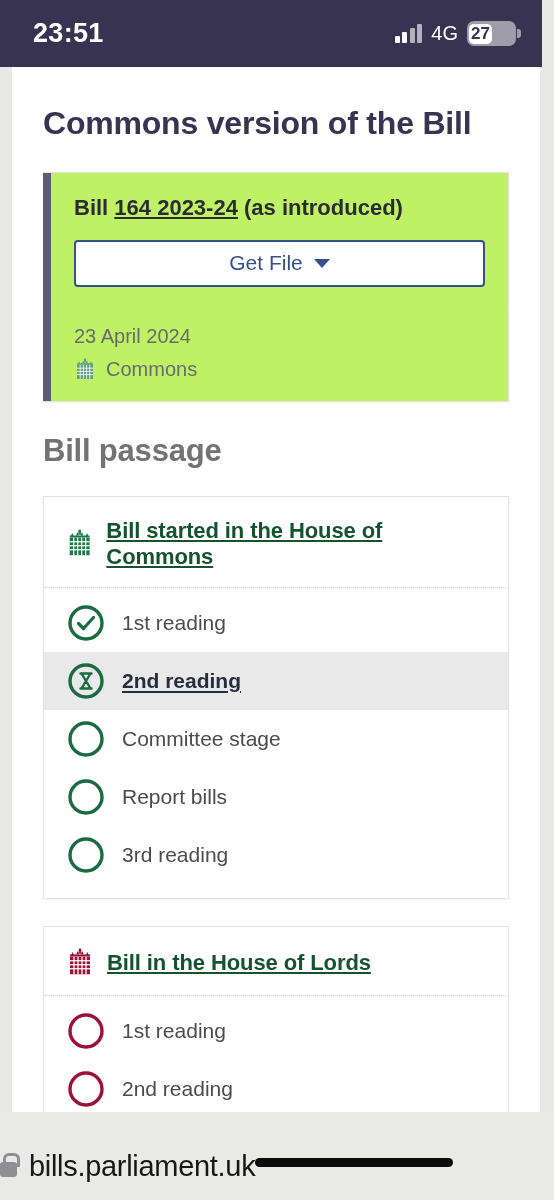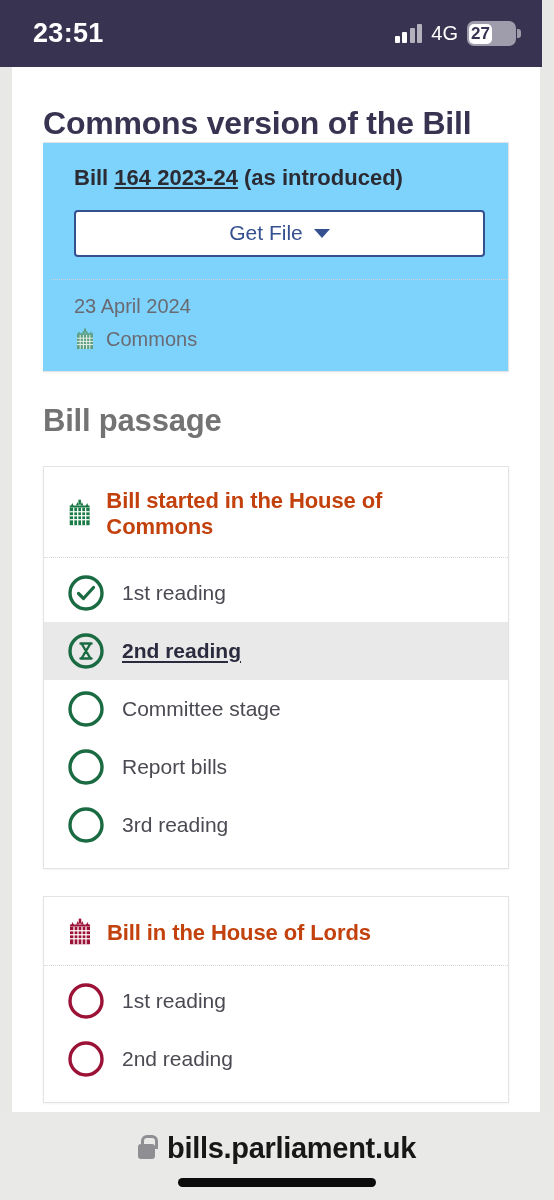--- a/index.html
+++ b/index.html
@@ -53,25 +53,24 @@
     color: #373350; font-size: 32px; font-weight: bold;
     letter-spacing: -0.2px; margin-top: 38px;
   }
   h2.page-h {
     color: #737373; font-size: 31px; font-weight: bold;
     letter-spacing: -0.2px; margin-top: 31px;
   }
 
   
   .version-card {
-    display: flex; 
+    display: flex; margin-top: 30px;
     border: 1px solid #e3e3e6; border-left: none;
-    background: #7dd3fc;
+    background: #bef264;
     box-shadow: 0 1px 2px rgba(0,0,0,.05);
-    align-items: center;
   }
   .version-accent { width: 8px; background: #5e5b76; flex: 0 0 8px; }
   .version-body { flex: 1; min-width: 0; }
   .version-top { padding: 21px 23px 22px; }
   .version-title {
     color: #2b2b33; font-size: 22px; font-weight: bold; line-height: 1.3;
   }
   .version-title a { color: #2b2b33; text-decoration: underline; text-underline-offset: 2px; }
   .getfile {
     display: flex; align-items: center; justify-content: center; gap: 11px;
@@ -100,40 +99,40 @@
   .passage-card {
     margin-top: 27px; border: 1px solid #e3e3e6; background: #ffffff;
     box-shadow: 0 1px 2px rgba(0,0,0,.05);
     padding: 21px 0 14px;
   }
   .passage-head {
     display: flex; align-items: center; gap: 13px; padding: 0 22px 17px;
     border-bottom: 1px dotted #d5d5da;
   }
   .passage-head .ph-text {
-    color: #c2410c; font-size: 22px; font-weight: bold; letter-spacing: -0.1px;
+    color: #14532d; font-size: 22px; font-weight: bold; letter-spacing: -0.1px; text-decoration: underline;
   }
   .stage-list { padding-top: 6px; }
   .stage {
     display: flex; align-items: center; gap: 16px;
     padding: 9px 22px; min-height: 54px;
   }
   .stage.current { background: #e9e9e9; }
   .stage-label { color: #4a4a52; font-size: 21px; }
   .stage.current .stage-label {
     color: #2b2b40; font-weight: bold; text-decoration: underline;
     text-underline-offset: 3px;
   }
   .bubble { flex: 0 0 auto; }
 
   
   .bottombar {
     position: absolute; left: 0; right: 0; bottom: 0; height: 88px;
     background: #e9e9e7;
-    display: flex; flex-direction: column; align-items: center; font-weight: bold;
+    display: flex; flex-direction: row; align-items: center;
   }
   .url-row {
     display: flex; align-items: center; justify-content: center; gap: 12px;
     margin-top: 20px;
   }
   .lock {
     position: relative; width: 17px; height: 15px; background: #8e8e93;
     border-radius: 3px; margin-top: 6px;
   }
   .lock::before {

